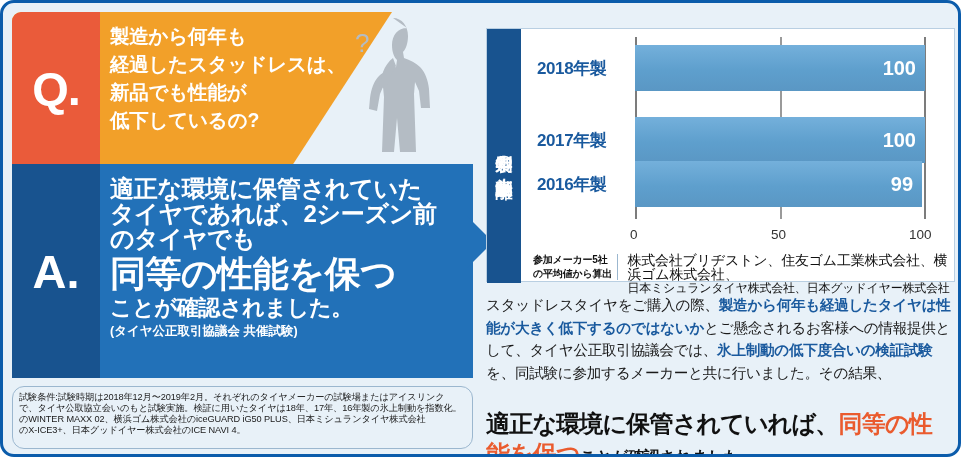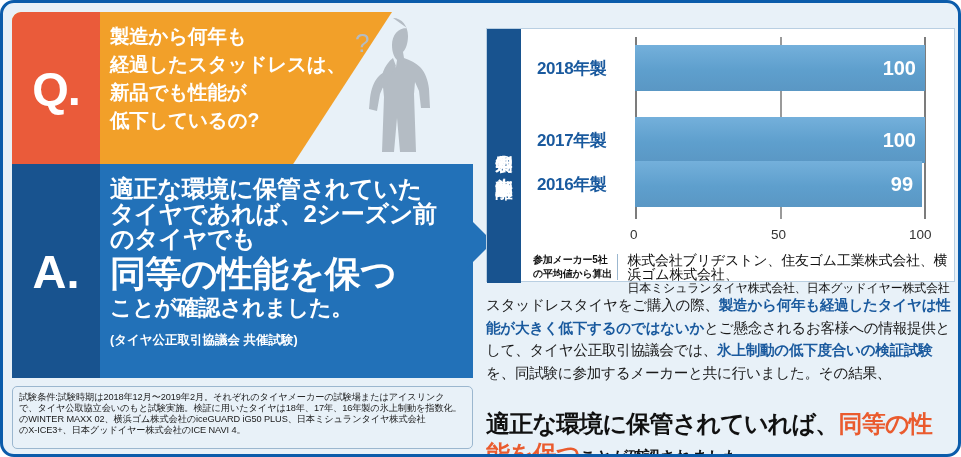--- a/index.html
+++ b/index.html
@@ -72,36 +72,36 @@
   #a-letter {
     position: absolute; left: 0; top: 0;
     width: 88px; height: 214px;
     display: flex; align-items: center; justify-content: center;
     color: #ffffff; font-size: 47px; font-weight: bold;
   }
   #a-body { position: absolute; left: 98px; top: 12px; width: 350px; color: #fff; }
   .a-line { font-size: 24px; font-weight: bold; line-height: 25px; letter-spacing: -0.3px; }
   #a-big { font-size: 36px; font-weight: bold; line-height: 42px; letter-spacing: -0.5px; margin-top: 2px; }
   #a-after { font-size: 22px; font-weight: bold; line-height: 26px; letter-spacing: -0.3px; }
-  #a-note { font-size: 12.5px; font-weight: bold; line-height: 18px; margin-top: 10px; }
+  #a-note { font-size: 12.5px; font-weight: bold; line-height: 18px; margin-top: 1px; }
   #a-arrow {
     position: absolute; left: 455px; top: 204px;
     width: 0; height: 0;
     border-top: 26px solid transparent;
     border-bottom: 26px solid transparent;
     border-left: 26px solid #2271b8;
   }
 
   
   #footnote {
     position: absolute; left: 0; top: 374px;
     width: 461px; height: 63px;
     background: #e8f1f8;
     border: 1px solid #9bb7cf;
-    border-radius: 5px;
+    border-radius: 12px;
     padding: 5px 6px;
   }
   #footnote p {
     font-size: 9.2px; line-height: 11.1px; color: #1a1a1a;
     letter-spacing: -0.1px;
   }
 
   
   #right-col { position: absolute; left: 483px; top: 9px; width: 469px; height: 437px; }
 

